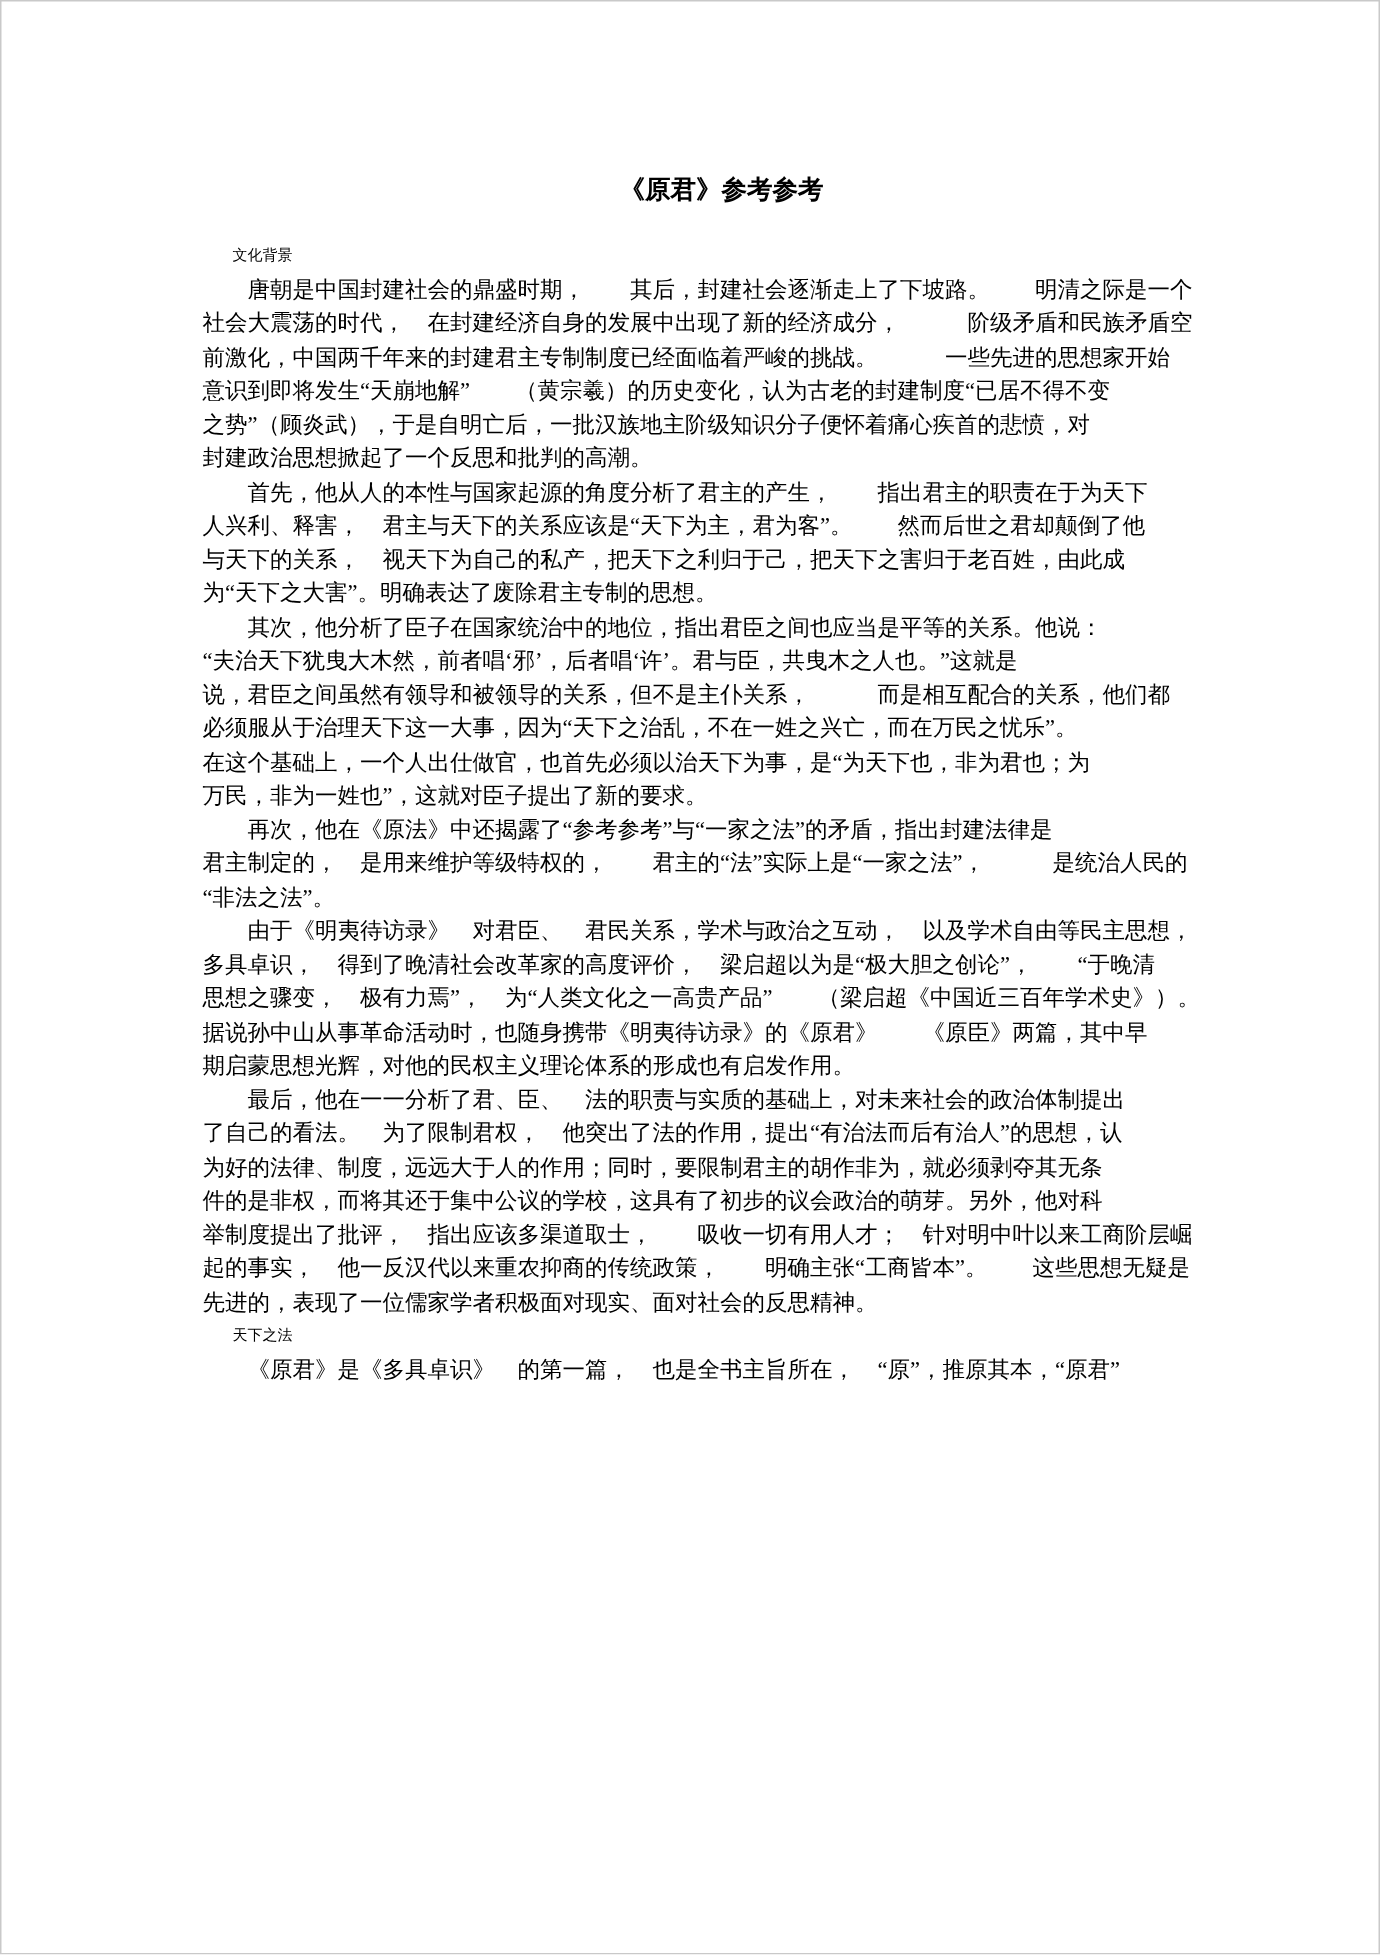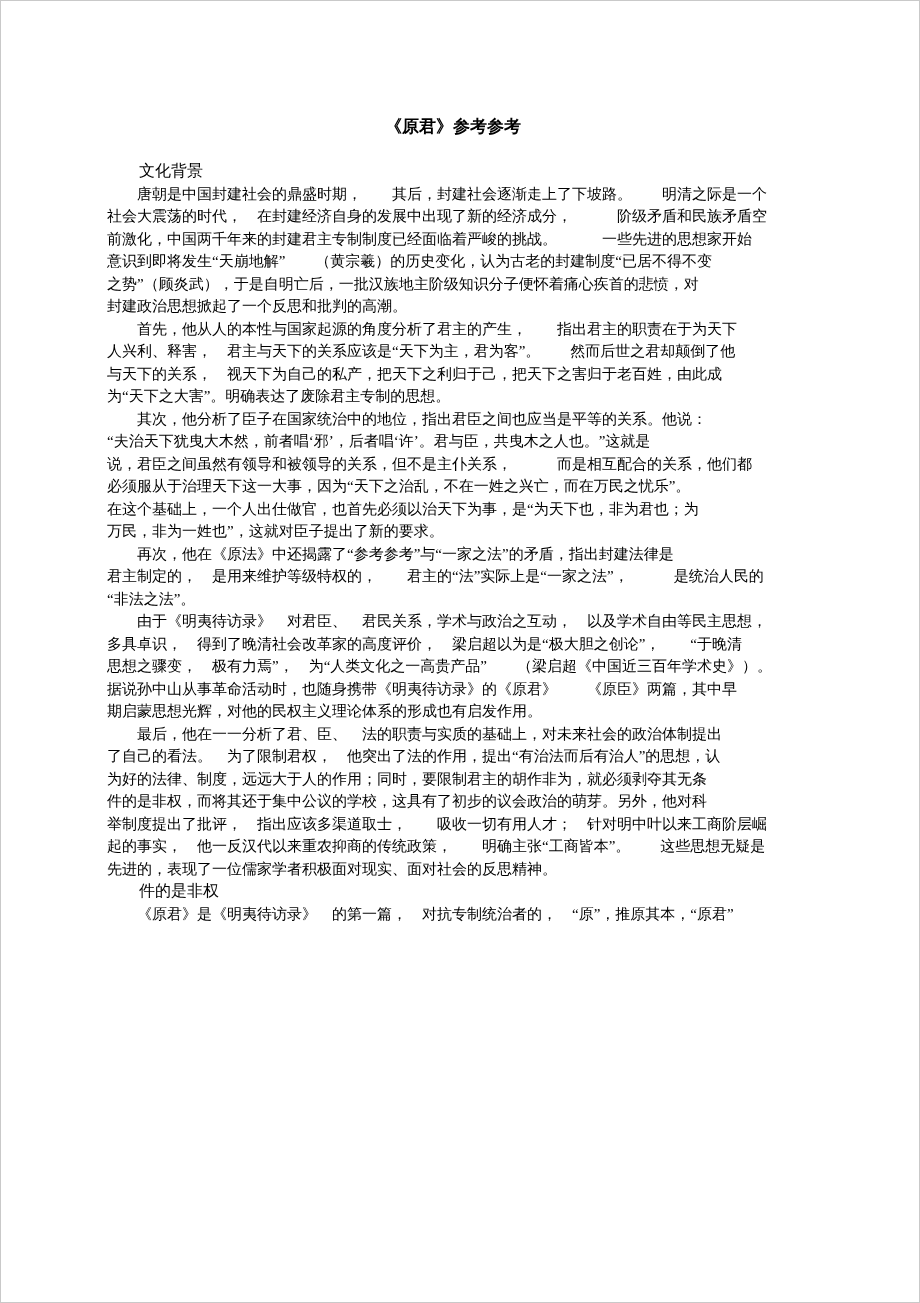--- a/index.html
+++ b/index.html
@@ -13,35 +13,35 @@
     height: 1303px;
     background: #ffffff;
     border: 1px solid #c9c9c9;
     box-sizing: border-box;
     overflow: hidden;
     font-family: "Liberation Serif", "DejaVu Serif", serif;
     color: #000000;
   }
   .content {
     position: absolute;
-    left: 106px;
+    left: 134px;
     top: 114px;
     width: 692px;
   }
   .doc-title {
     margin: 0 0 22px 0;
     font-size: 17px;
     font-weight: bold;
     text-align: center;
     line-height: 23px;
     white-space: pre-wrap;
   }
   .section-heading {
     margin: 0;
-    font-size: 16px;
+    font-size: 10px;
     line-height: 22.5px;
     text-indent: 2em;
     white-space: pre-wrap;
   }
   .para {
     margin: 0;
     font-size: 15px;
     line-height: 22.5px;
     white-space: pre-wrap;
     word-break: break-all;
@@ -82,18 +82,18 @@
 据说孙中山从事革命活动时，也随身携带《明夷待访录》的《原君》　　《原臣》两篇，其中早
 期启蒙思想光辉，对他的民权主义理论体系的形成也有启发作用。</p>
     <p class="para">　　最后，他在一一分析了君、臣、　法的职责与实质的基础上，对未来社会的政治体制提出
 了自己的看法。　为了限制君权，　他突出了法的作用，提出“有治法而后有治人”的思想，认
 为好的法律、制度，远远大于人的作用；同时，要限制君主的胡作非为，就必须剥夺其无条
 件的是非权，而将其还于集中公议的学校，这具有了初步的议会政治的萌芽。另外，他对科
 举制度提出了批评，　指出应该多渠道取士，　　吸收一切有用人才；　针对明中叶以来工商阶层崛
 起的事实，　他一反汉代以来重农抑商的传统政策，　　明确主张“工商皆本”。　　这些思想无疑是
 先进的，表现了一位儒家学者积极面对现实、面对社会的反思精神。</p>
 
-    <p class="section-heading">件的是非权</p>
+    <p class="section-heading">天下之法</p>
 
-    <p class="para">　　《原君》是《明夷待访录》　的第一篇，　对抗专制统治者的，　“原”，推原其本，“原君”</p>
+    <p class="para">　　《原君》是《多具卓识》　的第一篇，　也是全书主旨所在，　“原”，推原其本，“原君”</p>
 
   </div>
 </div>
 
 </body></html>

